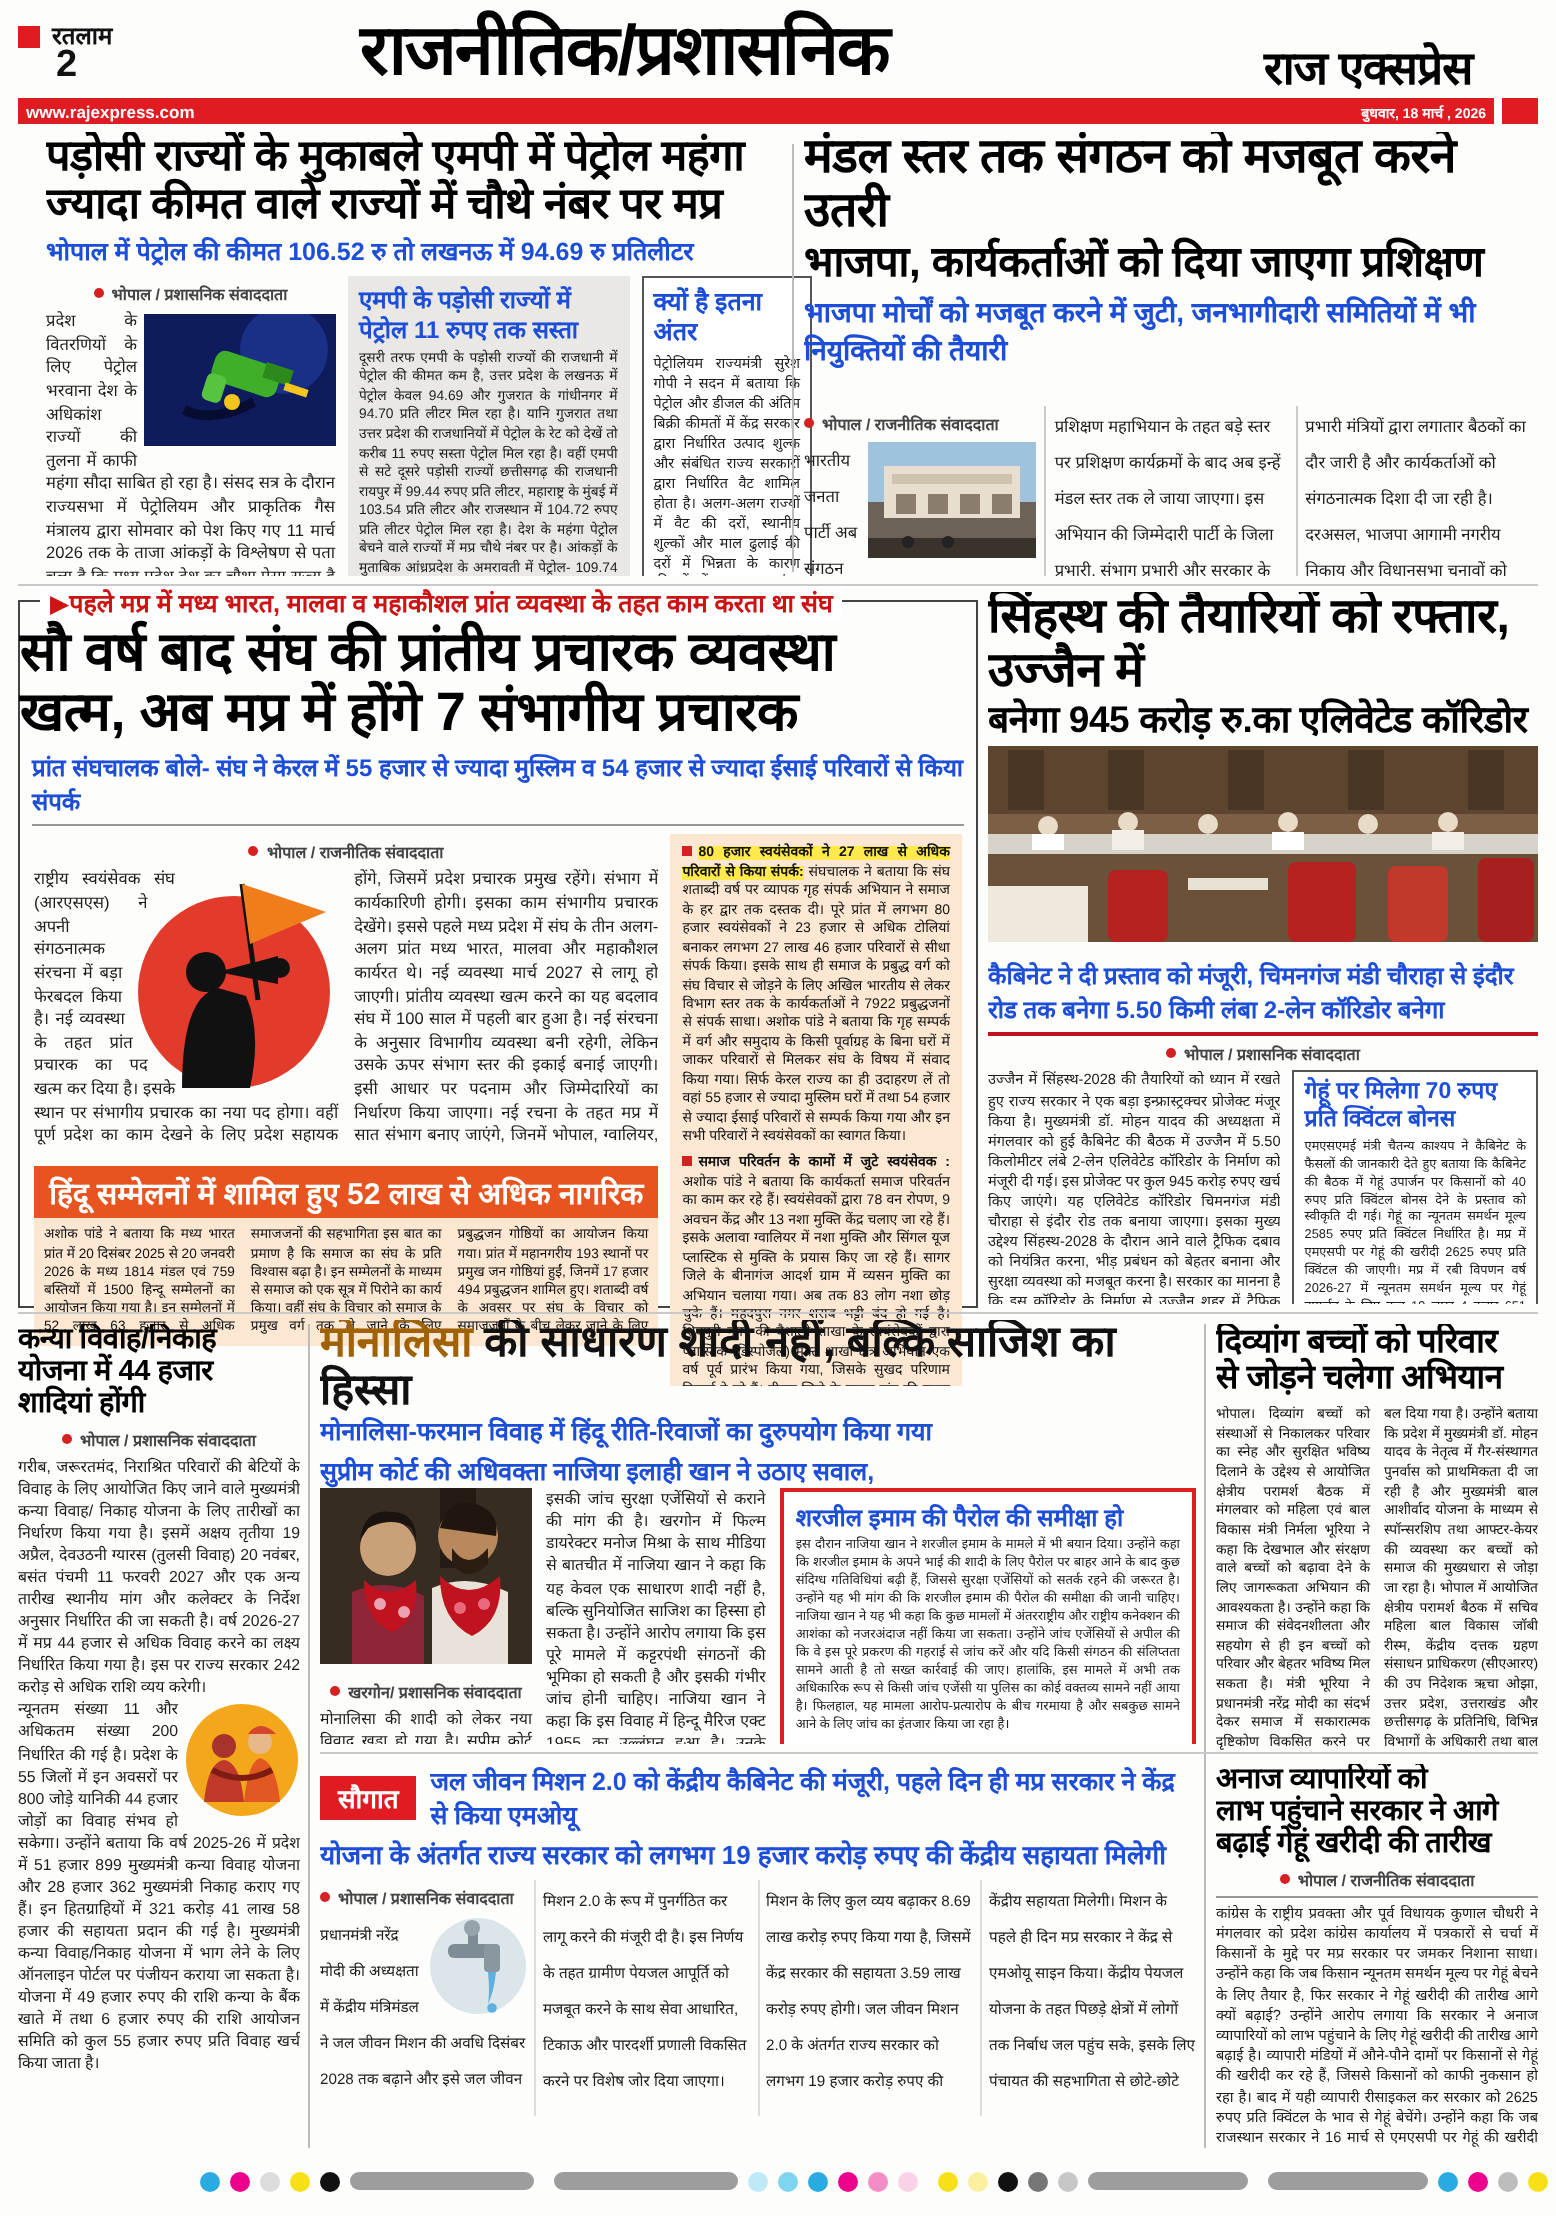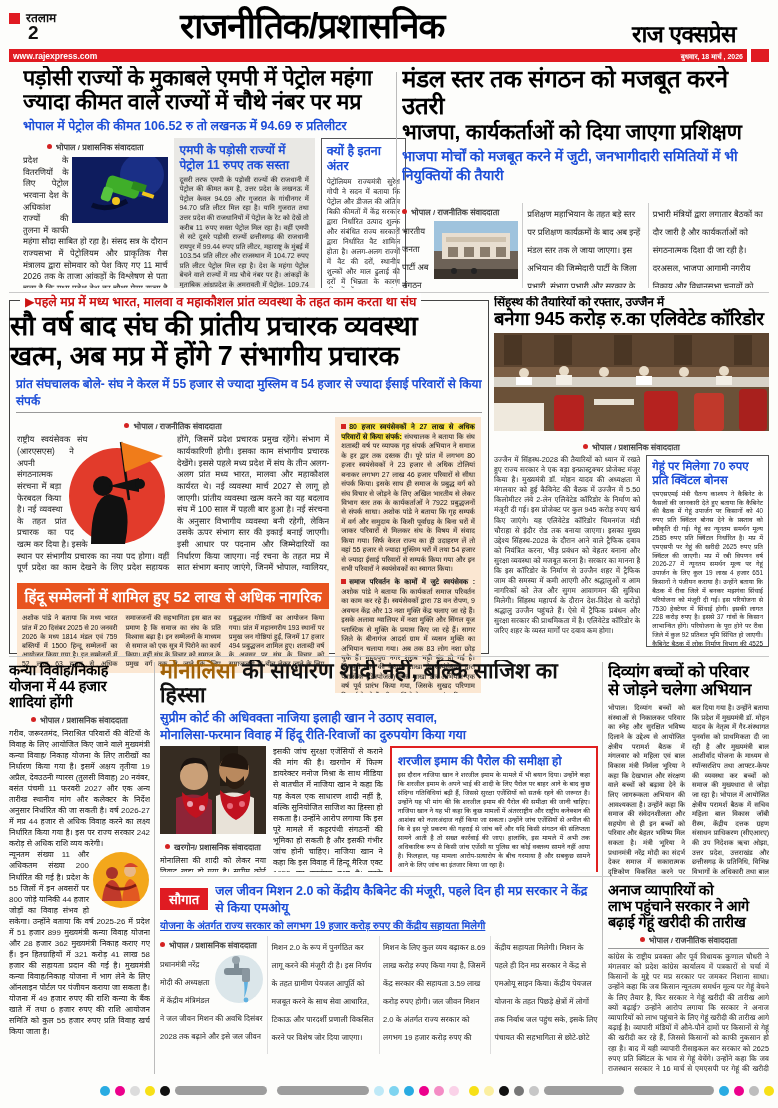--- a/index.html
+++ b/index.html
@@ -140,21 +140,21 @@
         <div style="margin-top:4px;">
           <span style="display:inline-block;width:5px;height:5px;background:#d42222;margin-right:3px;"></span><span style="font-weight:bold;">समाज परिवर्तन के कामों में जुटे स्वयंसेवक :</span>
           <span>अशोक पांडे ने बताया कि कार्यकर्ता समाज परिवर्तन का काम कर रहे हैं। स्वयंसेवकों द्वारा 78 वन रोपण, 9 अवचन केंद्र और 13 नशा मुक्ति केंद्र चलाए जा रहे हैं। इसके अलावा ग्वालियर में नशा मुक्ति और सिंगल यूज प्लास्टिक से मुक्ति के प्रयास किए जा रहे हैं। सागर जिले के बीनागंज आदर्श ग्राम में व्यसन मुक्ति का अभियान चलाया गया। अब तक 83 लोग नशा छोड़ चुके हैं। महदपुरा नगर शराब भट्टी बंद हो गई है। शिवपुरी नगर की वैशाली शाखा के स्वयंसेवकों द्वारा प्लास्टिक (डिस्पोजल) मुक्त शाखा क्षेत्र अभियान एक वर्ष पूर्व प्रारंभ किया गया, जिसके सुखद परिणाम दिखाई दे रहे हैं। नीमच जिले के जावद खंड की मानव शाखा ने गोचरों के लिए रात्रि विश्राम गृह बनाया है।</span>
         </div>
       </div>
     </div>
   </div>
 </div>
 
 <div class="abs ofh" style="left:494px;top:296px;width:275px;height:356px;">
-  <div class="hl ctr" style="font-size:12px;">सिंहस्थ की तैयारियों को रफ्तार, उज्जैन में</div>
+  <div class="hl ctr" style="font-size:24px;">सिंहस्थ की तैयारियों को रफ्तार, उज्जैन में</div>
   <div class="hl ctr" style="font-size:18.5px;">बनेगा 945 करोड़ रु.का एलिवेटेड कॉरिडोर</div>
   <svg width="275" height="98" viewBox="0 0 275 98" style="margin:3px 0;">
     <rect width="275" height="98" fill="#7c5f45"></rect>
       <rect width="275" height="34" fill="#5d4530"></rect>
     <rect x="10" y="2" width="18" height="30" fill="#4a3624"></rect>
       <rect x="60" y="2" width="18" height="30" fill="#4a3624"></rect>
     <rect x="120" y="2" width="18" height="30" fill="#4a3624"></rect>
       <rect x="180" y="2" width="18" height="30" fill="#4a3624"></rect>
       <rect x="240" y="2" width="18" height="30" fill="#4a3624"></rect>
     <rect y="44" width="275" height="10" fill="#d8d3c8"></rect>
@@ -169,20 +169,21 @@
     <rect x="142" y="43" width="16" height="9" fill="#fff"></rect>
       <rect x="222" y="43" width="16" height="9" fill="#f3efe6"></rect>
     <rect y="54" width="275" height="44" fill="#6b5138"></rect>
     <rect x="150" y="58" width="34" height="40" rx="4" fill="#b5221f"></rect>
       <rect x="200" y="60" width="30" height="38" rx="4" fill="#c0392b"></rect>
     <rect x="245" y="56" width="28" height="42" rx="4" fill="#a8201d"></rect>
       <rect x="60" y="62" width="30" height="36" rx="4" fill="#b5221f"></rect>
     <rect x="0" y="70" width="50" height="28" fill="#efe9dd"></rect>
       <rect x="100" y="66" width="40" height="6" fill="#e8e2d4"></rect>
   </svg>
+  <div class="subh ctr" style="font-size:12px;border-bottom:2px solid #c1121f;padding-bottom:3px;">कैबिनेट ने दी प्रस्ताव को मंजूरी, चिमनगंज मंडी चौराहा से इंदौर रोड तक बनेगा 5.50 किमी लंबा 2-लेन कॉरिडोर बनेगा</div>
   <div class="byline">
       <span class="dt"></span>
       <span>भोपाल / प्रशासनिक संवाददाता</span>
     </div>
   <div style="display:flex;gap:6px;">
     <div class="bxs ofh" style="width:148px;height:190px;font-size:7.3px;">उज्जैन में सिंहस्थ-2028 की तैयारियों को ध्यान में रखते हुए राज्य सरकार ने एक बड़ा इन्फ्रास्ट्रक्चर प्रोजेक्ट मंजूर किया है। मुख्यमंत्री डॉ. मोहन यादव की अध्यक्षता में मंगलवार को हुई कैबिनेट की बैठक में उज्जैन में 5.50 किलोमीटर लंबे 2-लेन एलिवेटेड कॉरिडोर के निर्माण को मंजूरी दी गई। इस प्रोजेक्ट पर कुल 945 करोड़ रुपए खर्च किए जाएंगे। यह एलिवेटेड कॉरिडोर चिमनगंज मंडी चौराहा से इंदौर रोड तक बनाया जाएगा। इसका मुख्य उद्देश्य सिंहस्थ-2028 के दौरान आने वाले ट्रैफिक दबाव को नियंत्रित करना, भीड़ प्रबंधन को बेहतर बनाना और सुरक्षा व्यवस्था को मजबूत करना है। सरकार का मानना है कि इस कॉरिडोर के निर्माण से उज्जैन शहर में ट्रैफिक जाम की समस्या में कमी आएगी और श्रद्धालुओं व आम नागरिकों को तेज और सुगम आवागमन की सुविधा मिलेगी। सिंहस्थ महापर्व के दौरान देश-विदेश से करोड़ों श्रद्धालु उज्जैन पहुंचते हैं। ऐसे में ट्रैफिक प्रबंधन और सुरक्षा सरकार की प्राथमिकता में है। एलिवेटेड कॉरिडोर के जरिए शहर के व्यस्त मार्गों पर दबाव कम होगा।</div>
     <div class="boxed ofh" style="width:112px;padding:4px 5px;height:182px;background:#fff;">
       <div class="subh ctr" style="font-size:11.5px;line-height:1.2;margin-bottom:2px;">गेहूं पर मिलेगा 70 रुपए प्रति क्विंटल बोनस</div>
       <div class="bxs" style="font-size:6.4px;">एमएसएमई मंत्री चैतन्य काश्यप ने कैबिनेट के फैसलों की जानकारी देते हुए बताया कि कैबिनेट की बैठक में गेहूं उपार्जन पर किसानों को 40 रुपए प्रति क्विंटल बोनस देने के प्रस्ताव को स्वीकृति दी गई। गेहूं का न्यूनतम समर्थन मूल्य 2585 रुपए प्रति क्विंटल निर्धारित है। मप्र में एमएसपी पर गेहूं की खरीदी 2625 रुपए प्रति क्विंटल की जाएगी। मप्र में रबी विपणन वर्ष 2026-27 में न्यूनतम समर्थन मूल्य पर गेहूं उपार्जन के लिए कुल 19 लाख 4 हजार 651 किसानों ने पंजीयन कराया है। उन्होंने बताया कि बैठक में रीवा जिले में बनकर मझगंवा सिंचाई परियोजना को मंजूरी दी गई। इस परियोजना से 7530 हेक्टेयर में सिंचाई होगी। इसकी लागत 228 करोड़ रुपए है। इससे 37 गांवों के किसान लाभान्वित होंगे। परियोजना के पूरा होने पर रीवा जिले में कुल 92 प्रतिशत भूमि सिंचित हो जाएगी। कैबिनेट बैठक में लोक निर्माण विभाग की 4525 करोड़ की विभिन्न परियोजनाओं को निरंतरता की भी स्वीकृति दी गई।</div>
     </div>
@@ -213,22 +214,22 @@
     <span>न्यूनतम संख्या 11 और अधिकतम संख्या 200 निर्धारित की गई है। प्रदेश के 55 जिलों में इन अवसरों पर 800 जोड़े यानिकी 44 हजार जोड़ों का विवाह संभव हो सकेगा। उन्होंने बताया कि वर्ष 2025-26 में प्रदेश में 51 हजार 899 मुख्यमंत्री कन्या विवाह योजना और 28 हजार 362 मुख्यमंत्री निकाह कराए गए हैं। इन हितग्राहियों में 321 करोड़ 41 लाख 58 हजार की सहायता प्रदान की गई है। मुख्यमंत्री कन्या विवाह/निकाह योजना में भाग लेने के लिए ऑनलाइन पोर्टल पर पंजीयन कराया जा सकता है। योजना में 49 हजार रुपए की राशि कन्या के बैंक खाते में तथा 6 हजार रुपए की राशि आयोजन समिति को कुल 55 हजार रुपए प्रति विवाह खर्च किया जाता है।</span>
   </div>
 </div>
 
 <div class="abs vrule" style="left:154px;top:662px;height:412px;"></div>
 
 <div class="abs ofh" style="left:160px;top:660px;width:438px;height:212px;">
   <div class="ctr" style="font-size:21.5px;font-weight:bold;line-height:1.1;">
     <span style="color:#a16207;">मोनालिसा</span><span> की साधारण शादी नहीं, बल्कि साजिश का हिस्सा</span>
   </div>
+  <div class="subh ctr" style="font-size:12.5px;margin-bottom:3px;">मोनालिसा-फरमान विवाह में हिंदू रीति-रिवाजों का दुरुपयोग किया गया</div>
   <div class="subh ctr" style="font-size:12.5px;margin-top:2px;">सुप्रीम कोर्ट की अधिवक्ता नाजिया इलाही खान ने उठाए सवाल,</div>
-  <div class="subh ctr" style="font-size:12.5px;margin-bottom:3px;">मोनालिसा-फरमान विवाह में हिंदू रीति-रिवाजों का दुरुपयोग किया गया</div>
   <div style="display:flex;gap:7px;">
     <div style="width:106px;">
       <svg width="106" height="88" viewBox="0 0 106 88">
         <rect width="106" height="88" fill="#362c22"></rect>
           <rect x="60" y="0" width="18" height="40" fill="#241c14"></rect>
         <circle cx="34" cy="30" r="14" fill="#caa078"></circle>
           <path d="M20 26 Q22 10 36 12 Q48 12 48 26 L46 20 Q36 14 24 20 Z" fill="#1a1310"></path>
         <circle cx="74" cy="24" r="15" fill="#b9895e"></circle>
           <path d="M60 20 Q64 4 78 8 Q90 12 88 24 Z" fill="#20160f"></path>
         <path d="M66 30 Q74 42 84 30 L84 38 Q74 48 66 38 Z" fill="#2b1d12"></path>
@@ -264,21 +265,21 @@
   <div class="ofh" style="columns:2;column-gap:7px;font-size:6.9px;line-height:1.4;text-align:justify;height:176px;margin-top:4px;">भोपाल। दिव्यांग बच्चों को संस्थाओं से निकालकर परिवार का स्नेह और सुरक्षित भविष्य दिलाने के उद्देश्य से आयोजित क्षेत्रीय परामर्श बैठक में मंगलवार को महिला एवं बाल विकास मंत्री निर्मला भूरिया ने कहा कि देखभाल और संरक्षण वाले बच्चों को बढ़ावा देने के लिए जागरूकता अभियान की आवश्यकता है। उन्होंने कहा कि समाज की संवेदनशीलता और सहयोग से ही इन बच्चों को परिवार और बेहतर भविष्य मिल सकता है। मंत्री भूरिया ने प्रधानमंत्री नरेंद्र मोदी का संदर्भ देकर समाज में सकारात्मक दृष्टिकोण विकसित करने पर बल दिया गया है। उन्होंने बताया कि प्रदेश में मुख्यमंत्री डॉ. मोहन यादव के नेतृत्व में गैर-संस्थागत पुनर्वास को प्राथमिकता दी जा रही है और मुख्यमंत्री बाल आशीर्वाद योजना के माध्यम से स्पॉन्सरशिप तथा आफ्टर-केयर की व्यवस्था कर बच्चों को समाज की मुख्यधारा से जोड़ा जा रहा है। भोपाल में आयोजित क्षेत्रीय परामर्श बैठक में सचिव महिला बाल विकास जॉबी रीस्म, केंद्रीय दत्तक ग्रहण संसाधन प्राधिकरण (सीएआरए) की उप निदेशक ऋचा ओझा, उत्तर प्रदेश, उत्तराखंड और छत्तीसगढ़ के प्रतिनिधि, विभिन्न विभागों के अधिकारी तथा बाल संरक्षण के क्षेत्र से जुड़े विशेषज्ञ उपस्थित रहे।</div>
 </div>
 
 <div class="abs rule" style="left:160px;top:876px;width:609px;background:#c9c9c9;"></div>
 
 <div class="abs ofh" style="left:160px;top:882px;width:438px;height:192px;">
   <div style="display:flex;align-items:center;gap:7px;">
     <span style="background:#e01b22;color:#fff;font-weight:bold;font-size:13px;padding:2px 9px;">सौगात</span>
     <span class="subh" style="font-size:12.5px;">जल जीवन मिशन 2.0 को केंद्रीय कैबिनेट की मंजूरी, पहले दिन ही मप्र सरकार ने केंद्र से किया एमओयू</span>
   </div>
-  <div class="subh ctr" style="font-size:10px;margin:2px 0 4px;text-decoration:underline;">योजना के अंतर्गत राज्य सरकार को लगभग 19 हजार करोड़ रुपए की केंद्रीय सहायता मिलेगी</div>
+  <div class="subh ctr" style="font-size:13px;margin:2px 0 4px;">योजना के अंतर्गत राज्य सरकार को लगभग 19 हजार करोड़ रुपए की केंद्रीय सहायता मिलेगी</div>
   <div class="ofh" style="columns:4;column-gap:8px;column-rule:1px solid #ddd;height:118px;">
     <div class="byline" style="justify-content:flex-start;">
         <span class="dt"></span>
         <span>भोपाल / प्रशासनिक संवाददाता</span>
       </div>
     <svg width="50" height="50" viewBox="0 0 50 50" style="float:right;margin:1px 0 1px 2px;">
       <circle cx="25" cy="25" r="24" fill="#dbe6ea"></circle>
       <rect x="10" y="14" width="24" height="7" rx="3" fill="#7e8c95"></rect>
       <rect x="28" y="14" width="8" height="14" rx="2" fill="#8a97a0"></rect>
       <rect x="20" y="8" width="5" height="8" fill="#7e8c95"></rect>

